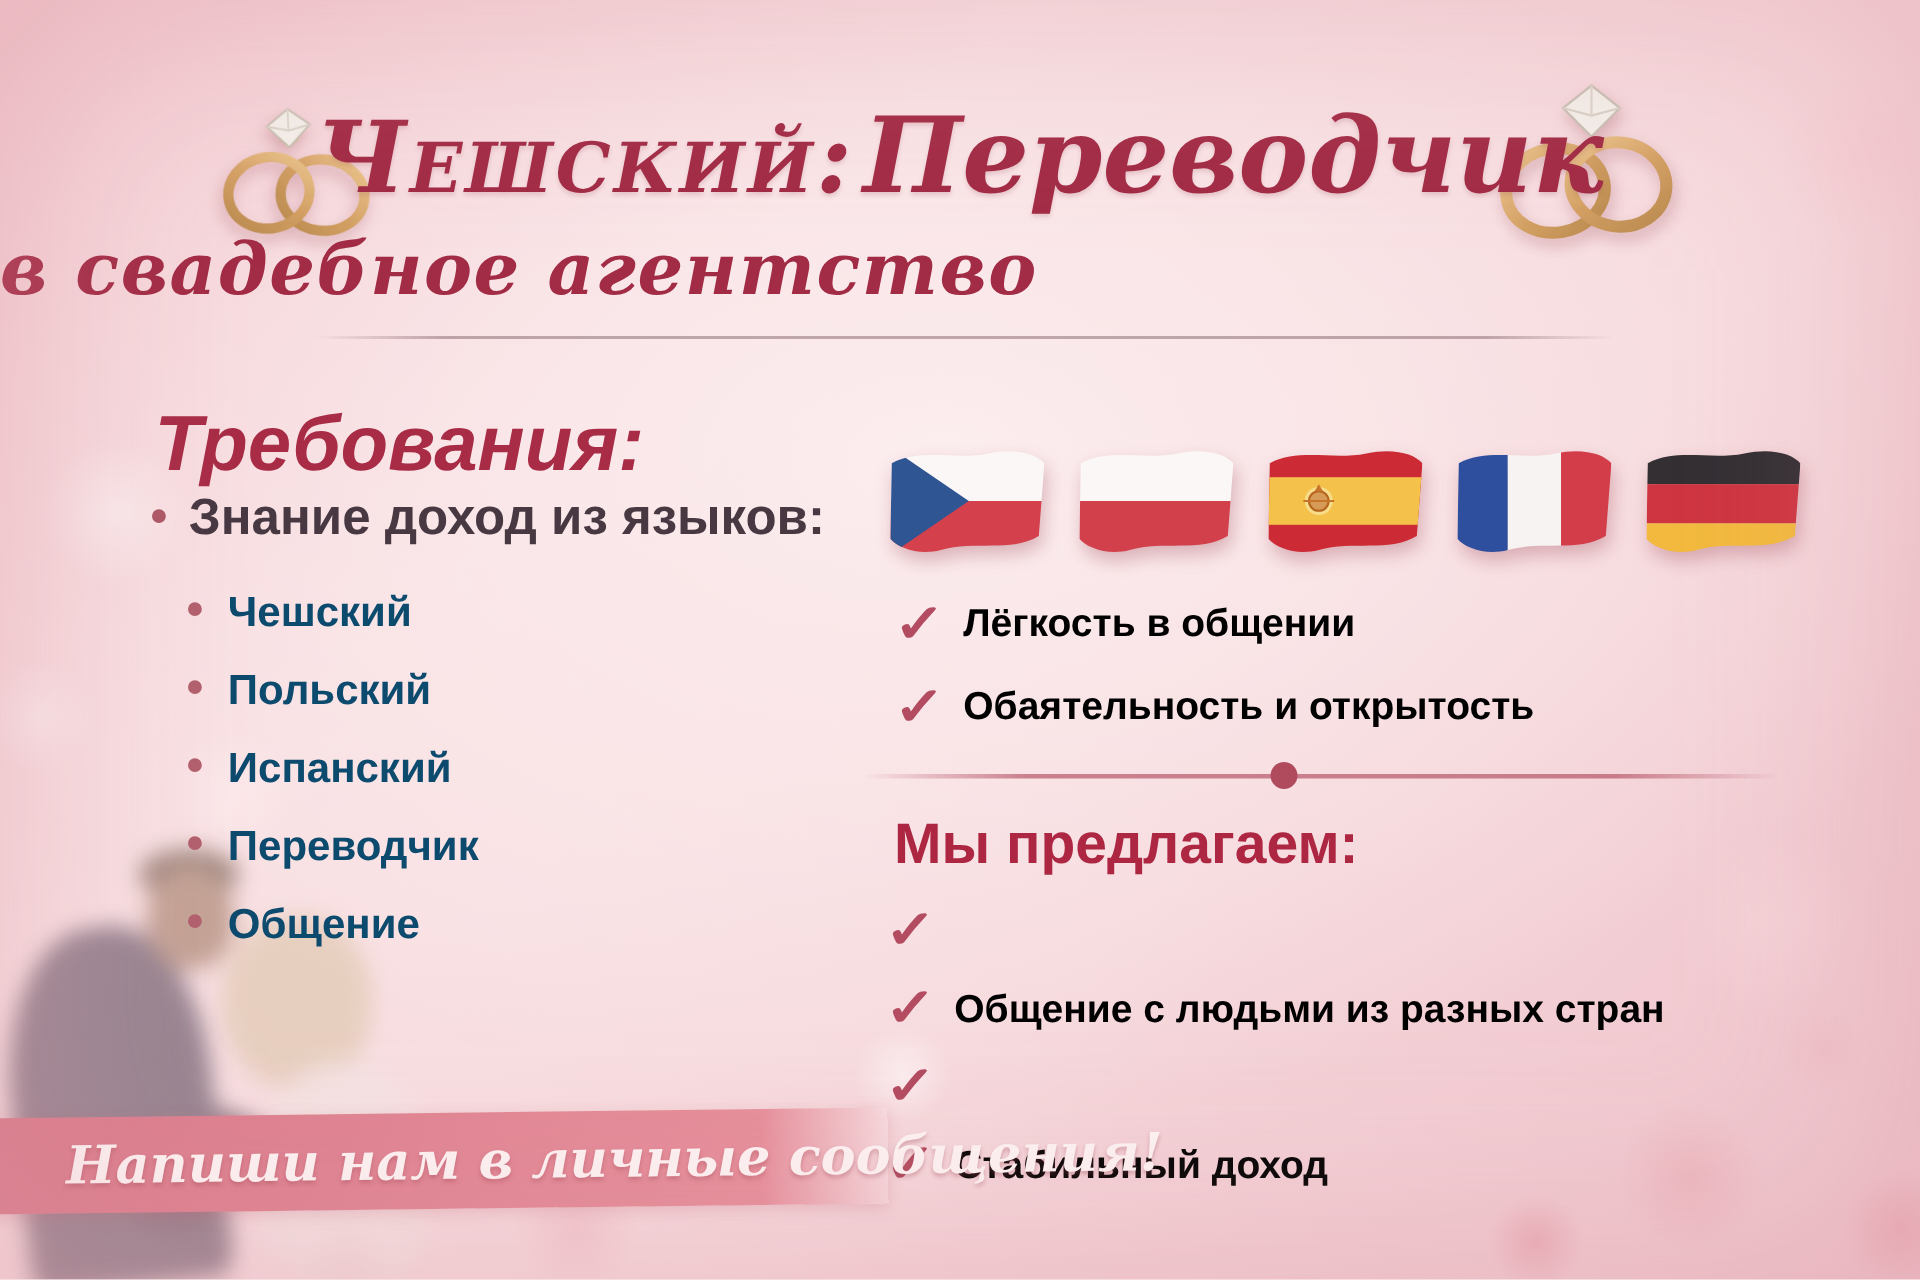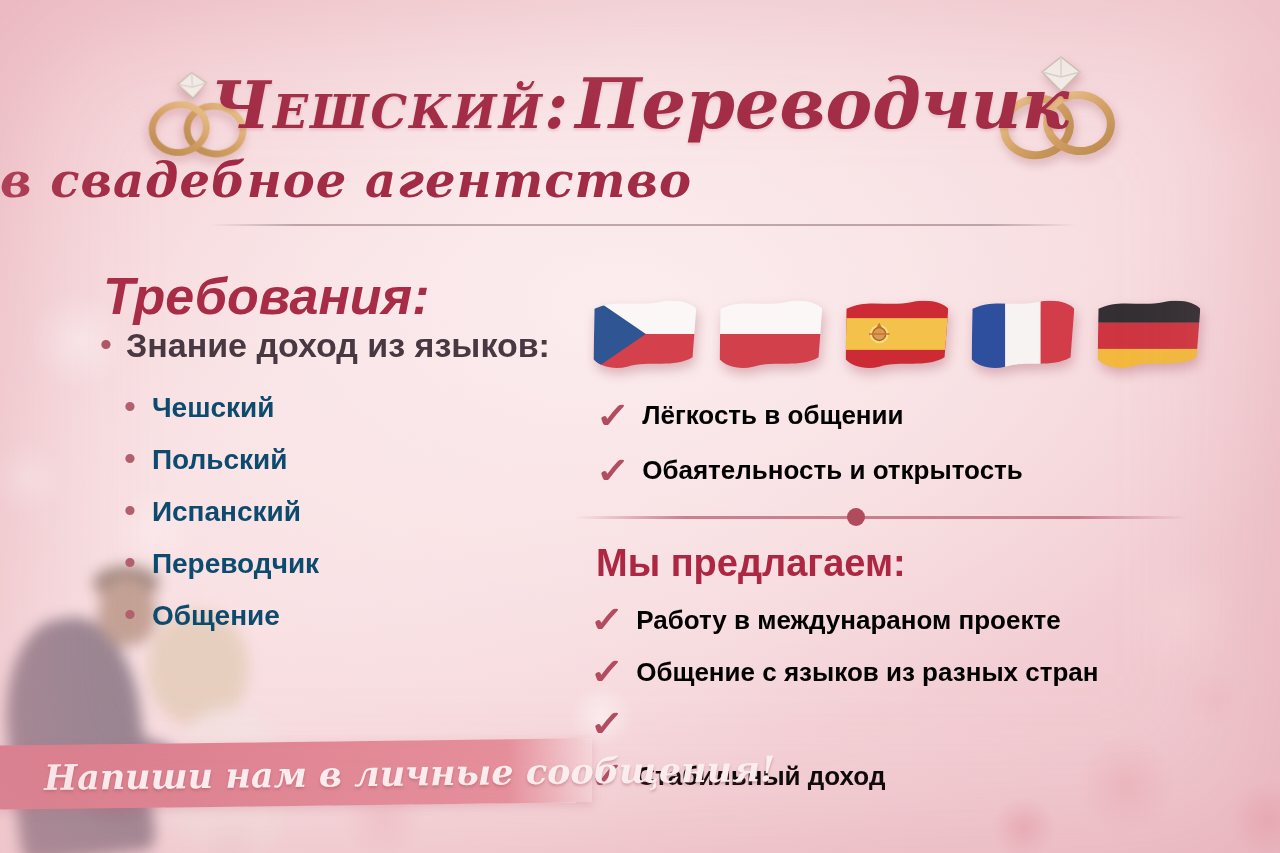--- a/index.html
+++ b/index.html
@@ -276,25 +276,24 @@
 
   <div class="divider-mid">
     <span class="dot"></span>
   </div>
 
   <h2 class="offer-heading">Мы предлагаем:</h2>
 
   <ul class="offers">
     <li class="check-item">
       <span class="check">✓</span>
-      <span class="txt">Работу в междунараном проекте</span>
       </li>
     <li class="check-item">
       <span class="check">✓</span>
-      <span class="txt">Общение с языков из разных стран</span>
+      <span class="txt">Общение с людьми из разных стран</span>
       </li>
     <li class="check-item">
       <span class="check">✓</span>
       </li>
     <li class="check-item">
       <span class="check">✓</span>
       <span class="txt">Стабильный доход</span>
       </li>
   </ul>
 

